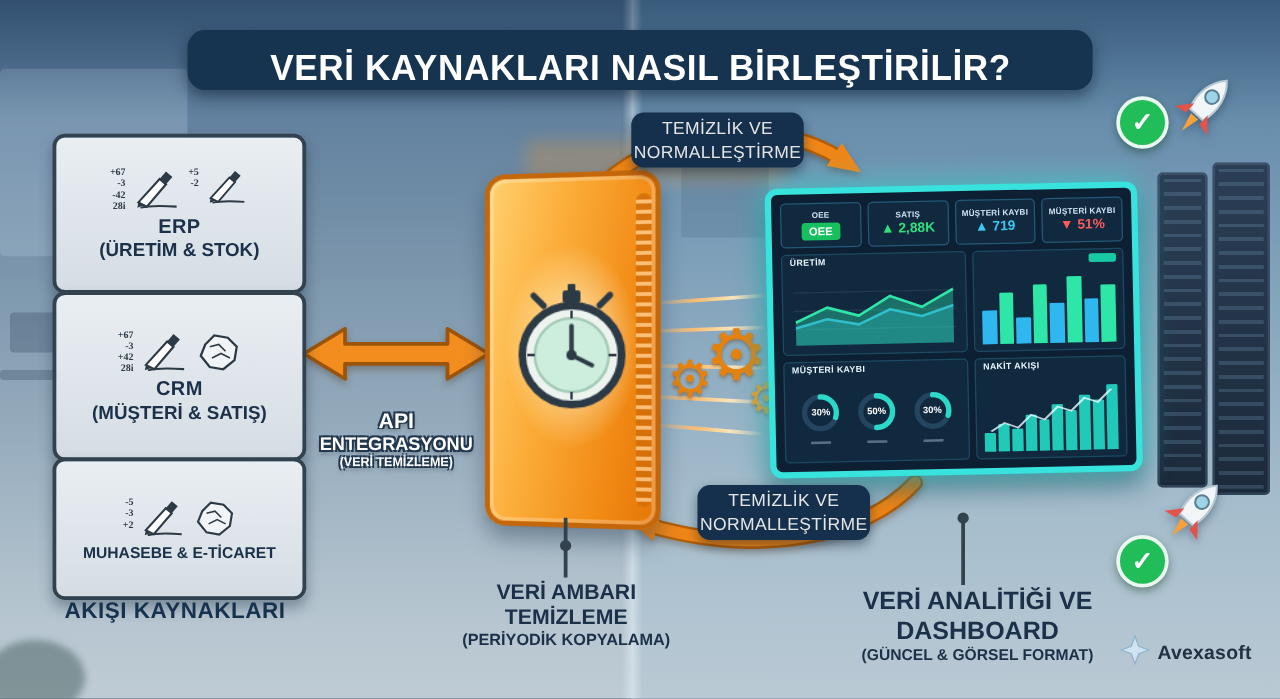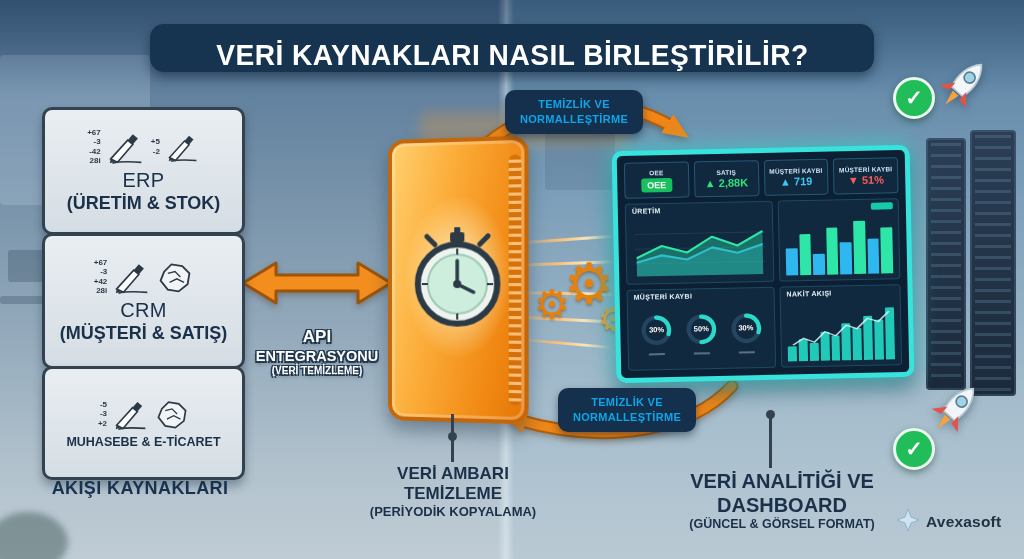--- a/index.html
+++ b/index.html
@@ -21,35 +21,35 @@
 
   
   .title{left:150px;top:24px;width:724px;height:48px;background:#16334f;border-radius:14px;
          display:flex;align-items:flex-end;justify-content:center;box-shadow:0 5px 12px rgba(8,24,44,.5);z-index:8;}
   .title span{color:#fff;font-weight:bold;font-size:29px;letter-spacing:.5px;transform:scaleX(.97);white-space:nowrap;}
 
   
   .srcbox{background:linear-gradient(180deg,#e9eef2,#d5dde4);border:3px solid #32424f;border-radius:10px;
           box-shadow:0 6px 10px rgba(18,38,58,.35);display:flex;flex-direction:column;align-items:center;
           justify-content:center;gap:1px;z-index:5;padding:4px;}
-  .icon-row{display:flex;align-items:center;justify-content:center;gap:6px;margin-bottom:3px;}
+  .icon-row{display:flex;justify-content:center;gap:6px;margin-bottom:3px;font-family:Liberation Serif, serif;}
   .notes{white-space:pre-line;font-size:8px;line-height:1.15;font-weight:bold;color:#2c3a46;text-align:right;}
   .icon svg{display:block;}
-  .src-name{font-size:20px;font-weight:normal;color:#1b3049;letter-spacing:.3px;}
-  .src-sub{font-size:18px;font-weight:bold;color:#1b3049;}
+  .src-name{font-size:16px;font-weight:bold;color:#1b3049;letter-spacing:.3px;}
+  .src-sub{font-size:15px;font-weight:bold;color:#1b3049;}
   .src-single{font-size:12.5px;font-weight:bold;color:#1b3049;white-space:nowrap;}
   .col-label{left:32px;top:478px;width:216px;text-align:center;font-size:18px;font-weight:bold;color:#16324e;z-index:5;letter-spacing:.4px;}
 
   
   .outline{color:#fff;font-weight:bold;text-align:center;line-height:1.25;
     text-shadow:-1.5px -1.5px 0 #21384e,1.5px -1.5px 0 #21384e,-1.5px 1.5px 0 #21384e,1.5px 1.5px 0 #21384e,0 3px 4px rgba(0,0,0,.35);}
   .caption{font-weight:bold;color:#1b3049;text-align:center;line-height:1.18;z-index:6;}
   .banner{background:#14304d;border-radius:10px;display:flex;flex-direction:column;justify-content:center;
           box-shadow:0 4px 9px rgba(8,24,44,.45);z-index:7;text-align:center;}
-  .banner span{color:#0ea5e9;font-weight:bold;font-size:11px;line-height:1.35;letter-spacing:.3px;}
+  .banner span{color:#e5e5e5;font-weight:normal;font-size:14px;line-height:1.35;letter-spacing:.3px;}
 
   
   .arrow-svg{z-index:4;filter:drop-shadow(0 3px 3px rgba(60,30,0,.3));}
   .gear{z-index:4;color:#e5820f;line-height:1;text-shadow:0 2px 3px rgba(110,55,0,.45);}
   .streak{height:3px;border-radius:2px;z-index:3;
     background:linear-gradient(90deg,rgba(255,170,70,0),rgba(255,190,110,.95) 40%,rgba(255,232,185,.95) 70%,rgba(255,200,120,0));}
 
   
   .door{left:388px;top:140px;width:130px;height:272px;border-radius:16px;border:4px solid #c4660a;
         background:linear-gradient(100deg,#ffd06f 0%,#fcae3b 35%,#f18a14 75%,#e57607 100%);

